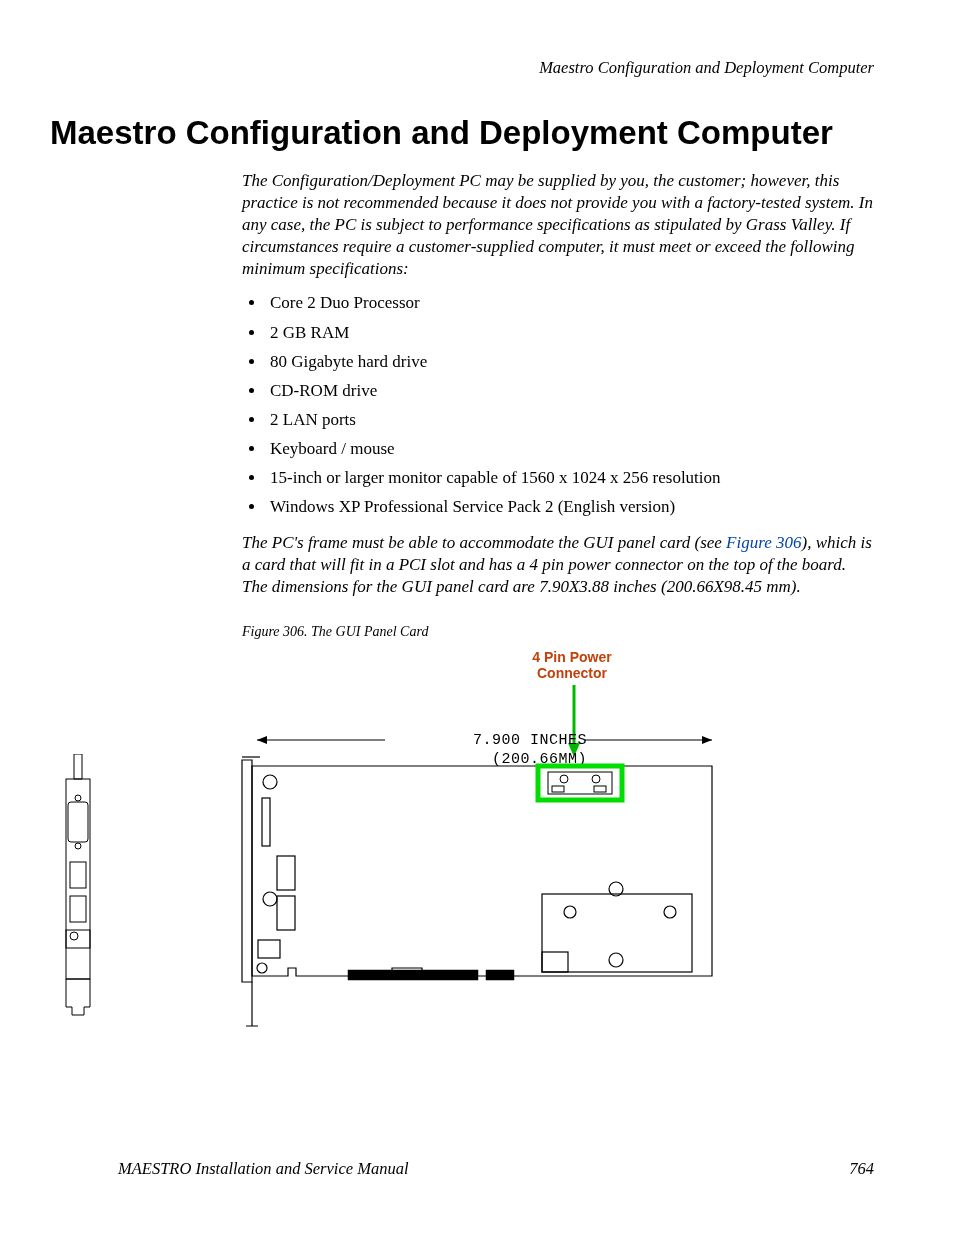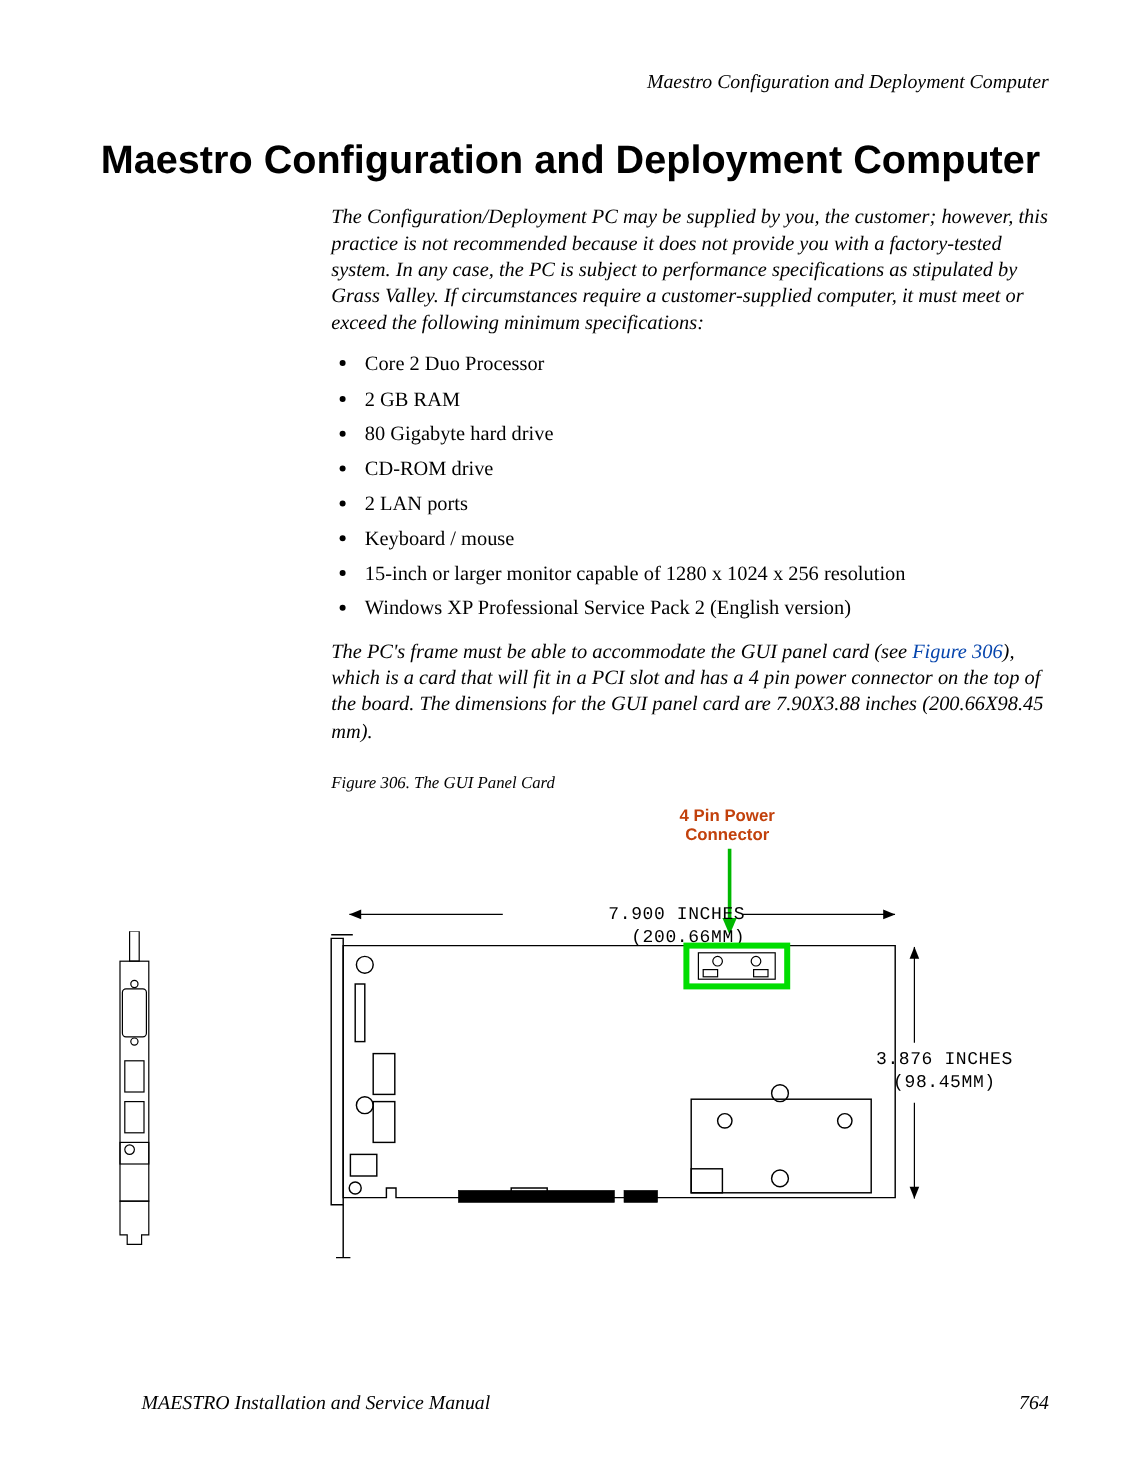--- a/index.html
+++ b/index.html
@@ -7,21 +7,21 @@
     margin: 0;
     padding: 0;
     background: #fff;
     color: #000;
     width: 954px;
     height: 1235px;
     position: relative;
     box-sizing: border-box;
   }
   .page {
-    padding: 58px 80px 40px 84px;
+    padding: 58px 80px 40px 50px;
     box-sizing: border-box;
     height: 100%;
     position: relative;
   }
   .running-head {
     text-align: right;
     font-style: italic;
     font-size: 16.5px;
     margin-bottom: 36px;
   }
@@ -104,21 +104,21 @@
   <div class="body">
     <p>The Configuration/Deployment PC may be supplied by you, the customer; however, this practice is not recommended because it does not provide you with a factory-tested system. In any case, the PC is subject to performance specifications as stipulated by Grass Valley. If circumstances require a customer-supplied computer, it must meet or exceed the following minimum specifications:</p>
 
     <ul>
       <li>Core 2 Duo Processor</li>
       <li>2 GB RAM</li>
       <li>80 Gigabyte hard drive</li>
       <li>CD-ROM drive</li>
       <li>2 LAN ports</li>
       <li>Keyboard / mouse</li>
-      <li>15-inch or larger monitor capable of 1280 x 1024 x 256 resolution</li>
+      <li>15-inch or larger monitor capable of 1560 x 1024 x 256 resolution</li>
       <li>Windows XP Professional Service Pack 2 (English version)</li>
     </ul>
 
     <p>
       <span>The PC's frame must be able to accommodate the GUI panel card (see </span><span class="link-ref">Figure 306</span><span>), which is a card that will fit in a PCI slot and has a 4 pin power connector on the top of the board. The dimensions for the GUI panel card are 7.90X3.88 inches (200.66X98.45 mm).</span>
     </p>
 
     <div class="fig-caption">Figure 306.  The GUI Panel Card</div>
 
     <div class="figure-block fig">
@@ -136,32 +136,20 @@
       <div style="position:absolute; left:15px; top:82px; width:455px;">
         <svg width="455" height="18">
           <line x1="0" y1="9" x2="128" y2="9" stroke="#000" stroke-width="1"></line>
           <line x1="328" y1="9" x2="455" y2="9" stroke="#000" stroke-width="1"></line>
           <polygon points="0,9 10,5 10,13" fill="#000"></polygon>
           <polygon points="455,9 445,5 445,13" fill="#000"></polygon>
         </svg>
         <div class="dim-text" style="position:absolute; left:130px; top:0; width:200px; text-align:right;">7.900 INCHES (200.66MM)</div>
       </div>
 
-      <div style="position:absolute; left:480px; top:118px; height:210px; width:100px;">
-        <svg width="12" height="210" style="position:absolute; left:0; top:0;">
-          <line x1="6" y1="0" x2="6" y2="80" stroke="#000" stroke-width="1"></line>
-          <line x1="6" y1="130" x2="6" y2="210" stroke="#000" stroke-width="1"></line>
-          <polygon points="6,0 2,10 10,10" fill="#000"></polygon>
-          <polygon points="6,210 2,200 10,200" fill="#000"></polygon>
-        </svg>
-        <div class="dim-text" style="position:absolute; left:-34px; top:86px; width:130px; text-align:center; line-height:1.25;">
-          <span>3.876 INCHES</span><br>
-          <span>(98.45MM)</span>
-        </div>
-      </div>
 
       <svg style="position:absolute; left:-190px; top:105px;" width="680" height="300">
 
         <g stroke="#000" stroke-width="1" fill="none">
           <rect x="14" y="25" width="24" height="200"></rect>
 
           <path d="M19 48 h14 a3 3 0 0 1 3 3 v34 a3 3 0 0 1 -3 3 h-14 a3 3 0 0 1 -3 -3 v-34 a3 3 0 0 1 3 -3 z"></path>
           <circle cx="26" cy="44" r="3"></circle>
           <circle cx="26" cy="92" r="3"></circle>
 

